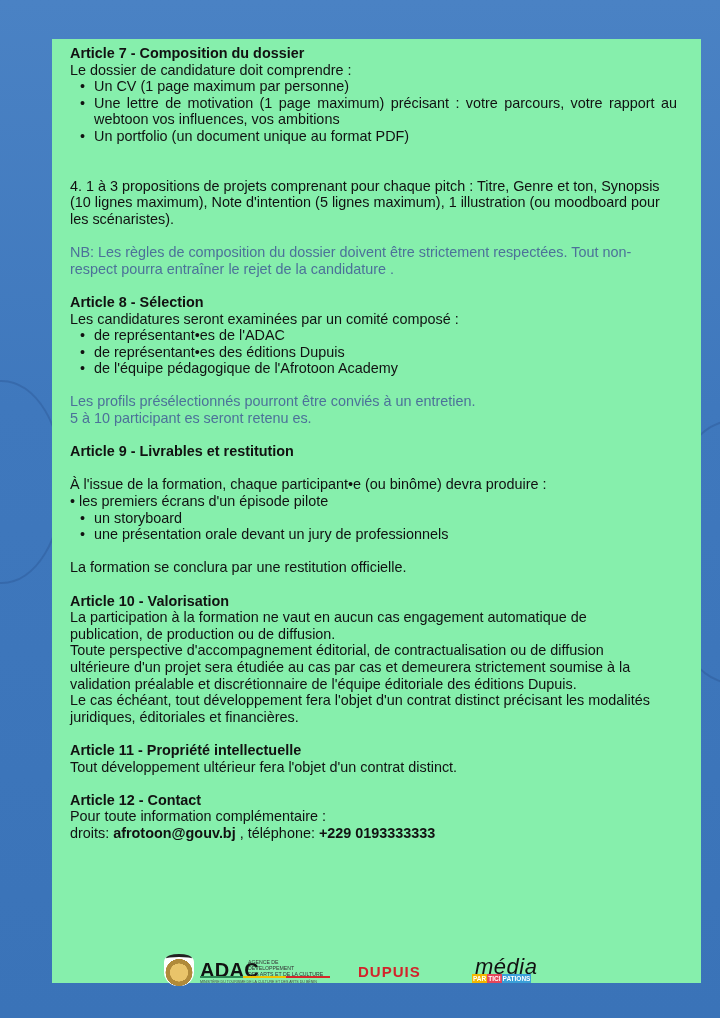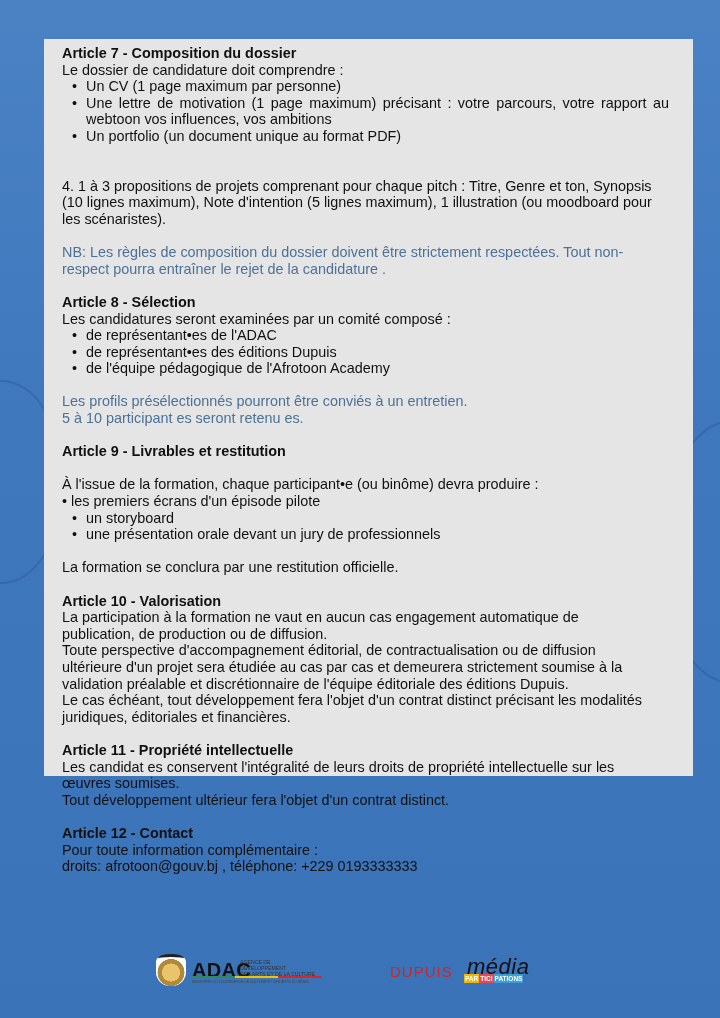--- a/index.html
+++ b/index.html
@@ -3,47 +3,47 @@
 <meta charset="utf-8">
 <style>
   html, body { margin: 0; padding: 0; }
   body {
     width: 720px; height: 1018px; overflow: hidden; position: relative;
     background: linear-gradient(180deg, #4a82c4 0%, #3f78bd 40%, #3a73b8 100%);
     font-family: "Liberation Sans", sans-serif;
   }
   .bg-deco { position: absolute; border: 2px solid rgba(40,80,140,0.35); border-radius: 50%; }
   .card {
-    position: absolute; left: 44px; top: 39px; width: 649px; height: 737px;
-    background: #e5e5e5;
+    position: absolute; left: 52px; top: 39px; width: 649px; height: 944px;
+    background: #86efac;
   }
   .content {
     position: absolute; left: 18px; top: 6px; width: 607px;
     font-size: 14.4px; line-height: 16.6px; color: #111;
   }
   .h { font-weight: bold; }
   .p { margin: 0; }
   .gap { height: 16.6px; }
   .blue { color: #4c7199; font-weight: normal; }
   ul { margin: 0; padding: 0 0 0 24px; list-style: none; }
   ul li { position: relative; padding-left: 0; }
   ul li::before { content: "•"; position: absolute; left: -14px; }
   .justify { text-align: justify; }
-  b { font-weight: normal; }
+  b { font-weight: bold; }
   .logos { position: absolute; top: 913px; left: 0; width: 649px; height: 40px; }
   .logo-adac { position: absolute; left: 112px; top: 4px; width: 160px; height: 32px; }
   .crest { position: absolute; left: 0; top: 0; width: 30px; height: 30px; border-radius: 6px 6px 14px 14px;
     background: radial-gradient(circle at 50% 55%, #e9c46a 0 40%, #b08a3a 41% 60%, #fff 61%); }
   .crest-horns { position: absolute; left: 2px; top: -2px; width: 26px; height: 6px; border-top: 3px solid #222; border-radius: 50%; }
   .adac-word { position: absolute; left: 36px; top: 3px; font-weight: bold; font-size: 20px; color: #111; letter-spacing: 0.3px; }
   .adac-sub { position: absolute; left: 84px; top: 3px; font-size: 5.2px; line-height: 6px; color: #333; }
   .adac-line { position: absolute; left: 36px; top: 20px; width: 130px; height: 2px;
     background: linear-gradient(90deg, #2e8b57 0 33%, #f2c200 33% 66%, #d62828 66%); }
   .adac-min { position: absolute; left: 36px; top: 24px; font-size: 3.6px; color: #444; white-space: nowrap; }
-  .logo-dupuis { position: absolute; left: 306px; top: 11px; font-weight: normal; font-size: 15px; color: #d2232a; letter-spacing: 1px; margin-left: 40px; }
+  .logo-dupuis { position: absolute; left: 306px; top: 11px; font-weight: bold; font-size: 15px; color: #d2232a; letter-spacing: 1px; }
   .logo-media { position: absolute; left: 420px; top: 2px; width: 64px; height: 32px; }
   .media-word { position: absolute; left: 3px; top: 0; font-size: 22px; font-style: italic; color: #111; letter-spacing: 0.5px; }
   .media-bar { position: absolute; left: 0; top: 20px; height: 9px; display: flex; font-size: 6.5px; font-weight: bold; color: #fff; line-height: 9px; }
   .media-bar span { padding: 0 1px; }
 </style>
 </head>
 <body>
 
 <div class="bg-deco" style="left:-60px; top:380px; width:120px; height:200px;"></div>
 <div class="bg-deco" style="left:660px; top:420px; width:140px; height:260px;"></div>
@@ -102,21 +102,20 @@
       <div class="h">Article 10 - Valorisation</div>
       <p class="p" style="width:540px;">La participation à la formation ne vaut en aucun cas engagement automatique de publication, de production ou de diffusion.</p>
       <p class="p" style="width:572px;">Toute perspective d'accompagnement éditorial, de contractualisation ou de diffusion ultérieure d'un projet sera étudiée au cas par cas et demeurera strictement soumise à la validation préalable et discrétionnaire de l'équipe éditoriale des éditions Dupuis.</p>
       <p class="p" style="width:600px;">Le cas échéant, tout développement fera l'objet d'un contrat distinct précisant les modalités juridiques, éditoriales et financières.</p>
     </section>
 
     <div class="gap"></div>
 
     <section>
       <div class="h">Article 11 - Propriété intellectuelle</div>
-      <p class="p" style="width:575px;">Les candidat es conservent l'intégralité de leurs droits de propriété intellectuelle sur les œuvres soumises.</p>
       <p class="p">Tout développement ultérieur fera l'objet d'un contrat distinct.</p>
     </section>
 
     <div class="gap"></div>
 
     <section>
       <div class="h">Article 12 - Contact</div>
       <p class="p">Pour toute information complémentaire :</p>
       <p class="p">
         <span>droits: </span><b>afrotoon@gouv.bj</b><span> , téléphone: </span><b>+229 0193333333</b>

